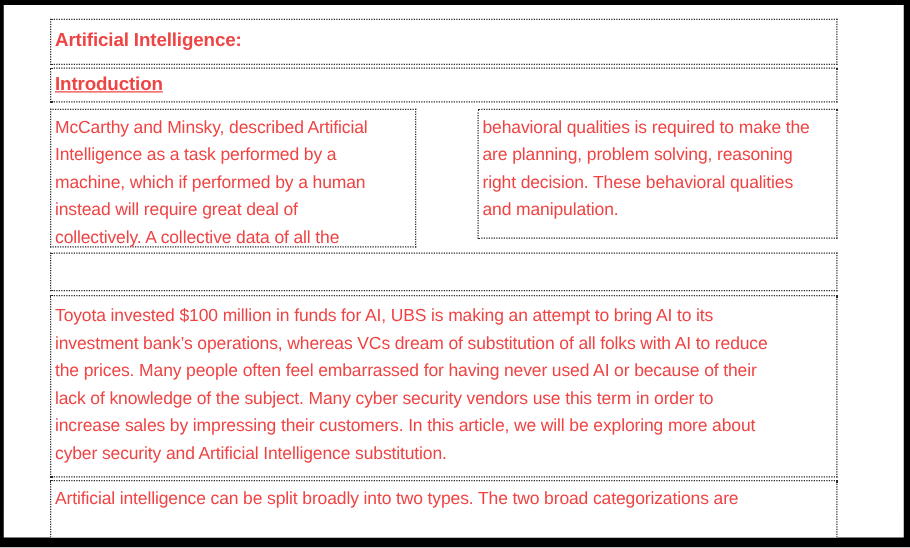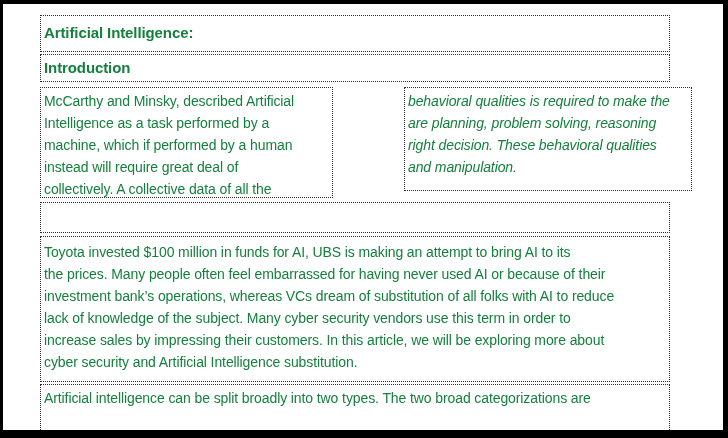--- a/index.html
+++ b/index.html
@@ -11,21 +11,21 @@
     position: relative;
     width: 728px;
     height: 438px;
     box-sizing: border-box;
     background: #ffffff;
     border-style: solid;
     border-color: #000000;
     border-width: 4px 5px 8px 3px;
     overflow: hidden;
     font-family: "Liberation Sans", sans-serif;
-    color: #15803d;
+    color: #ef4444;
   }
   .frame {
     position: absolute;
     box-sizing: border-box;
     border: 1px dotted #2a2a2a;
     background: #ffffff;
   }
   .txt {
     padding: 2px 3px 0 3px;
     font-size: 14px;
@@ -34,23 +34,23 @@
   }
   .line {
     white-space: nowrap;
   }
   .bold {
     font-weight: 700;
     font-size: 15px;
   }
   .title-frame   { left: 37px;  top: 11px;  width: 630px; height: 37px; }
   .title-frame .txt { padding-top: 6px; }
-  .intro-frame   { left: 37px;  top: 50px;  width: 630px; height: 28px; }
+  .intro-frame   { left: 37px;  top: 50px;  width: 630px; height: 28px; text-decoration: underline; }
   .leftcol-frame { left: 37px;  top: 83px;  width: 293px; height: 111px; }
-  .rightcol-frame{ left: 401px; top: 83px;  width: 288px; height: 104px; font-style: italic; }
+  .rightcol-frame{ left: 379px; top: 83px;  width: 288px; height: 104px; }
   .empty-frame   { left: 37px;  top: 198px; width: 630px; height: 31px; }
   .body-frame    { left: 37px;  top: 232px; width: 630px; height: 146px; }
   .body-frame .txt { padding-top: 4px; }
   .cat-frame     { left: 37px;  top: 380px; width: 630px; height: 58px; }
 </style>
 </head>
 <body>
 
 <div class="screen">
 
@@ -83,22 +83,22 @@
       <div class="line">right decision. These behavioral qualities</div>
       <div class="line">and manipulation.</div>
     </div>
   </div>
 
   <div class="frame empty-frame"></div>
 
   <div class="frame body-frame">
     <div class="txt">
       <div class="line">Toyota invested $100 million in funds for AI, UBS is making an attempt to bring AI to its</div>
+      <div class="line">investment bank’s operations, whereas VCs dream of substitution of all folks with AI to reduce</div>
       <div class="line">the prices. Many people often feel embarrassed for having never used AI or because of their</div>
-      <div class="line">investment bank’s operations, whereas VCs dream of substitution of all folks with AI to reduce</div>
       <div class="line">lack of knowledge of the subject. Many cyber security vendors use this term in order to</div>
       <div class="line">increase sales by impressing their customers. In this article, we will be exploring more about</div>
       <div class="line">cyber security and Artificial Intelligence substitution.</div>
     </div>
   </div>
 
   <div class="frame cat-frame">
     <div class="txt">
       <div class="line">Artificial intelligence can be split broadly into two types. The two broad categorizations are</div>
     </div>

